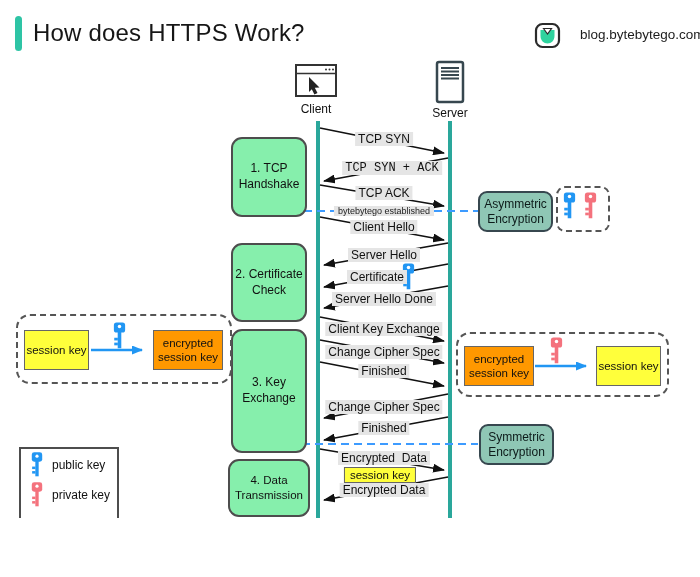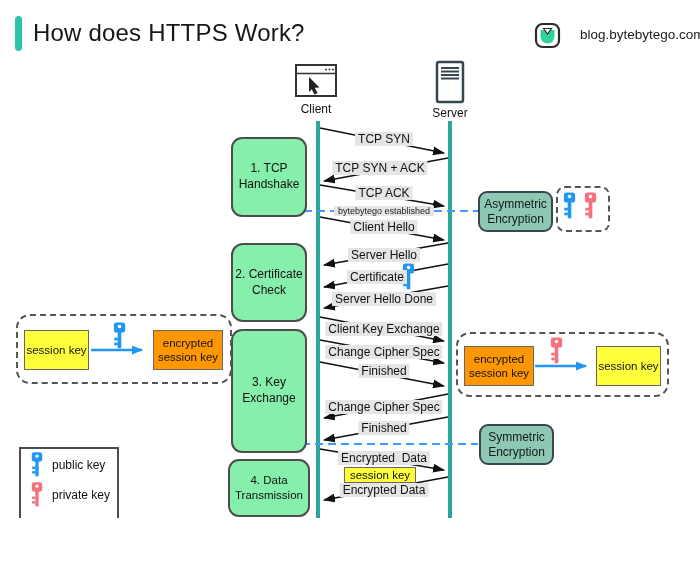--- a/index.html
+++ b/index.html
@@ -102,26 +102,26 @@
   </svg>
 
   <div class="accent-bar"></div>
   <div class="title">How does HTTPS Work?</div>
   <div class="logo-text">blog.bytebytego.com</div>
 
   <div class="actor-label" style="left:316px;top:86px;margin-top:16px;">Client</div>
   <div class="actor-label" style="left:450px;top:106px;">Server</div>
 
   <div class="stage" style="top:127px;height:76px;">1. TCP Handshake</div>
-  <div class="stage" style="top:233px;height:75px;border-radius:12px;">2. Certificate Check</div>
+  <div class="stage" style="top:233px;height:75px;">2. Certificate Check</div>
   <div class="stage" style="top:319px;height:120px;">3. Key Exchange</div>
   <div class="stage" style="top:449px;height:54px;left:228px;width:78px;font-size:11.5px;">4. Data Transmission</div>
 
   <div class="msg" style="left:384px;top:139px;">TCP SYN</div>
-  <div class="msg" style="left:380px;top:168px;">TCP SYN + ACK</div>
+  <div class="msg" style="left:392px;top:168px;font-family:Liberation Mono, monospace;">TCP SYN + ACK</div>
   <div class="msg" style="left:384px;top:193px;">TCP ACK</div>
   <div class="msg milestone-label" style="left:384px;top:211px;">bytebytego established</div>
   <div class="msg" style="left:384px;top:227px;">Client Hello</div>
   <div class="msg" style="left:384px;top:255px;">Server Hello</div>
   <div class="msg" style="left:377px;top:277px;">Certificate</div>
   <div class="msg" style="left:384px;top:299px;">Server Hello Done</div>
   <div class="msg" style="left:384px;top:329px;">Client Key Exchange</div>
   <div class="msg" style="left:384px;top:352px;">Change Cipher Spec</div>
   <div class="msg" style="left:384px;top:371px;">Finished</div>
   <div class="msg" style="left:384px;top:407px;">Change Cipher Spec</div>

